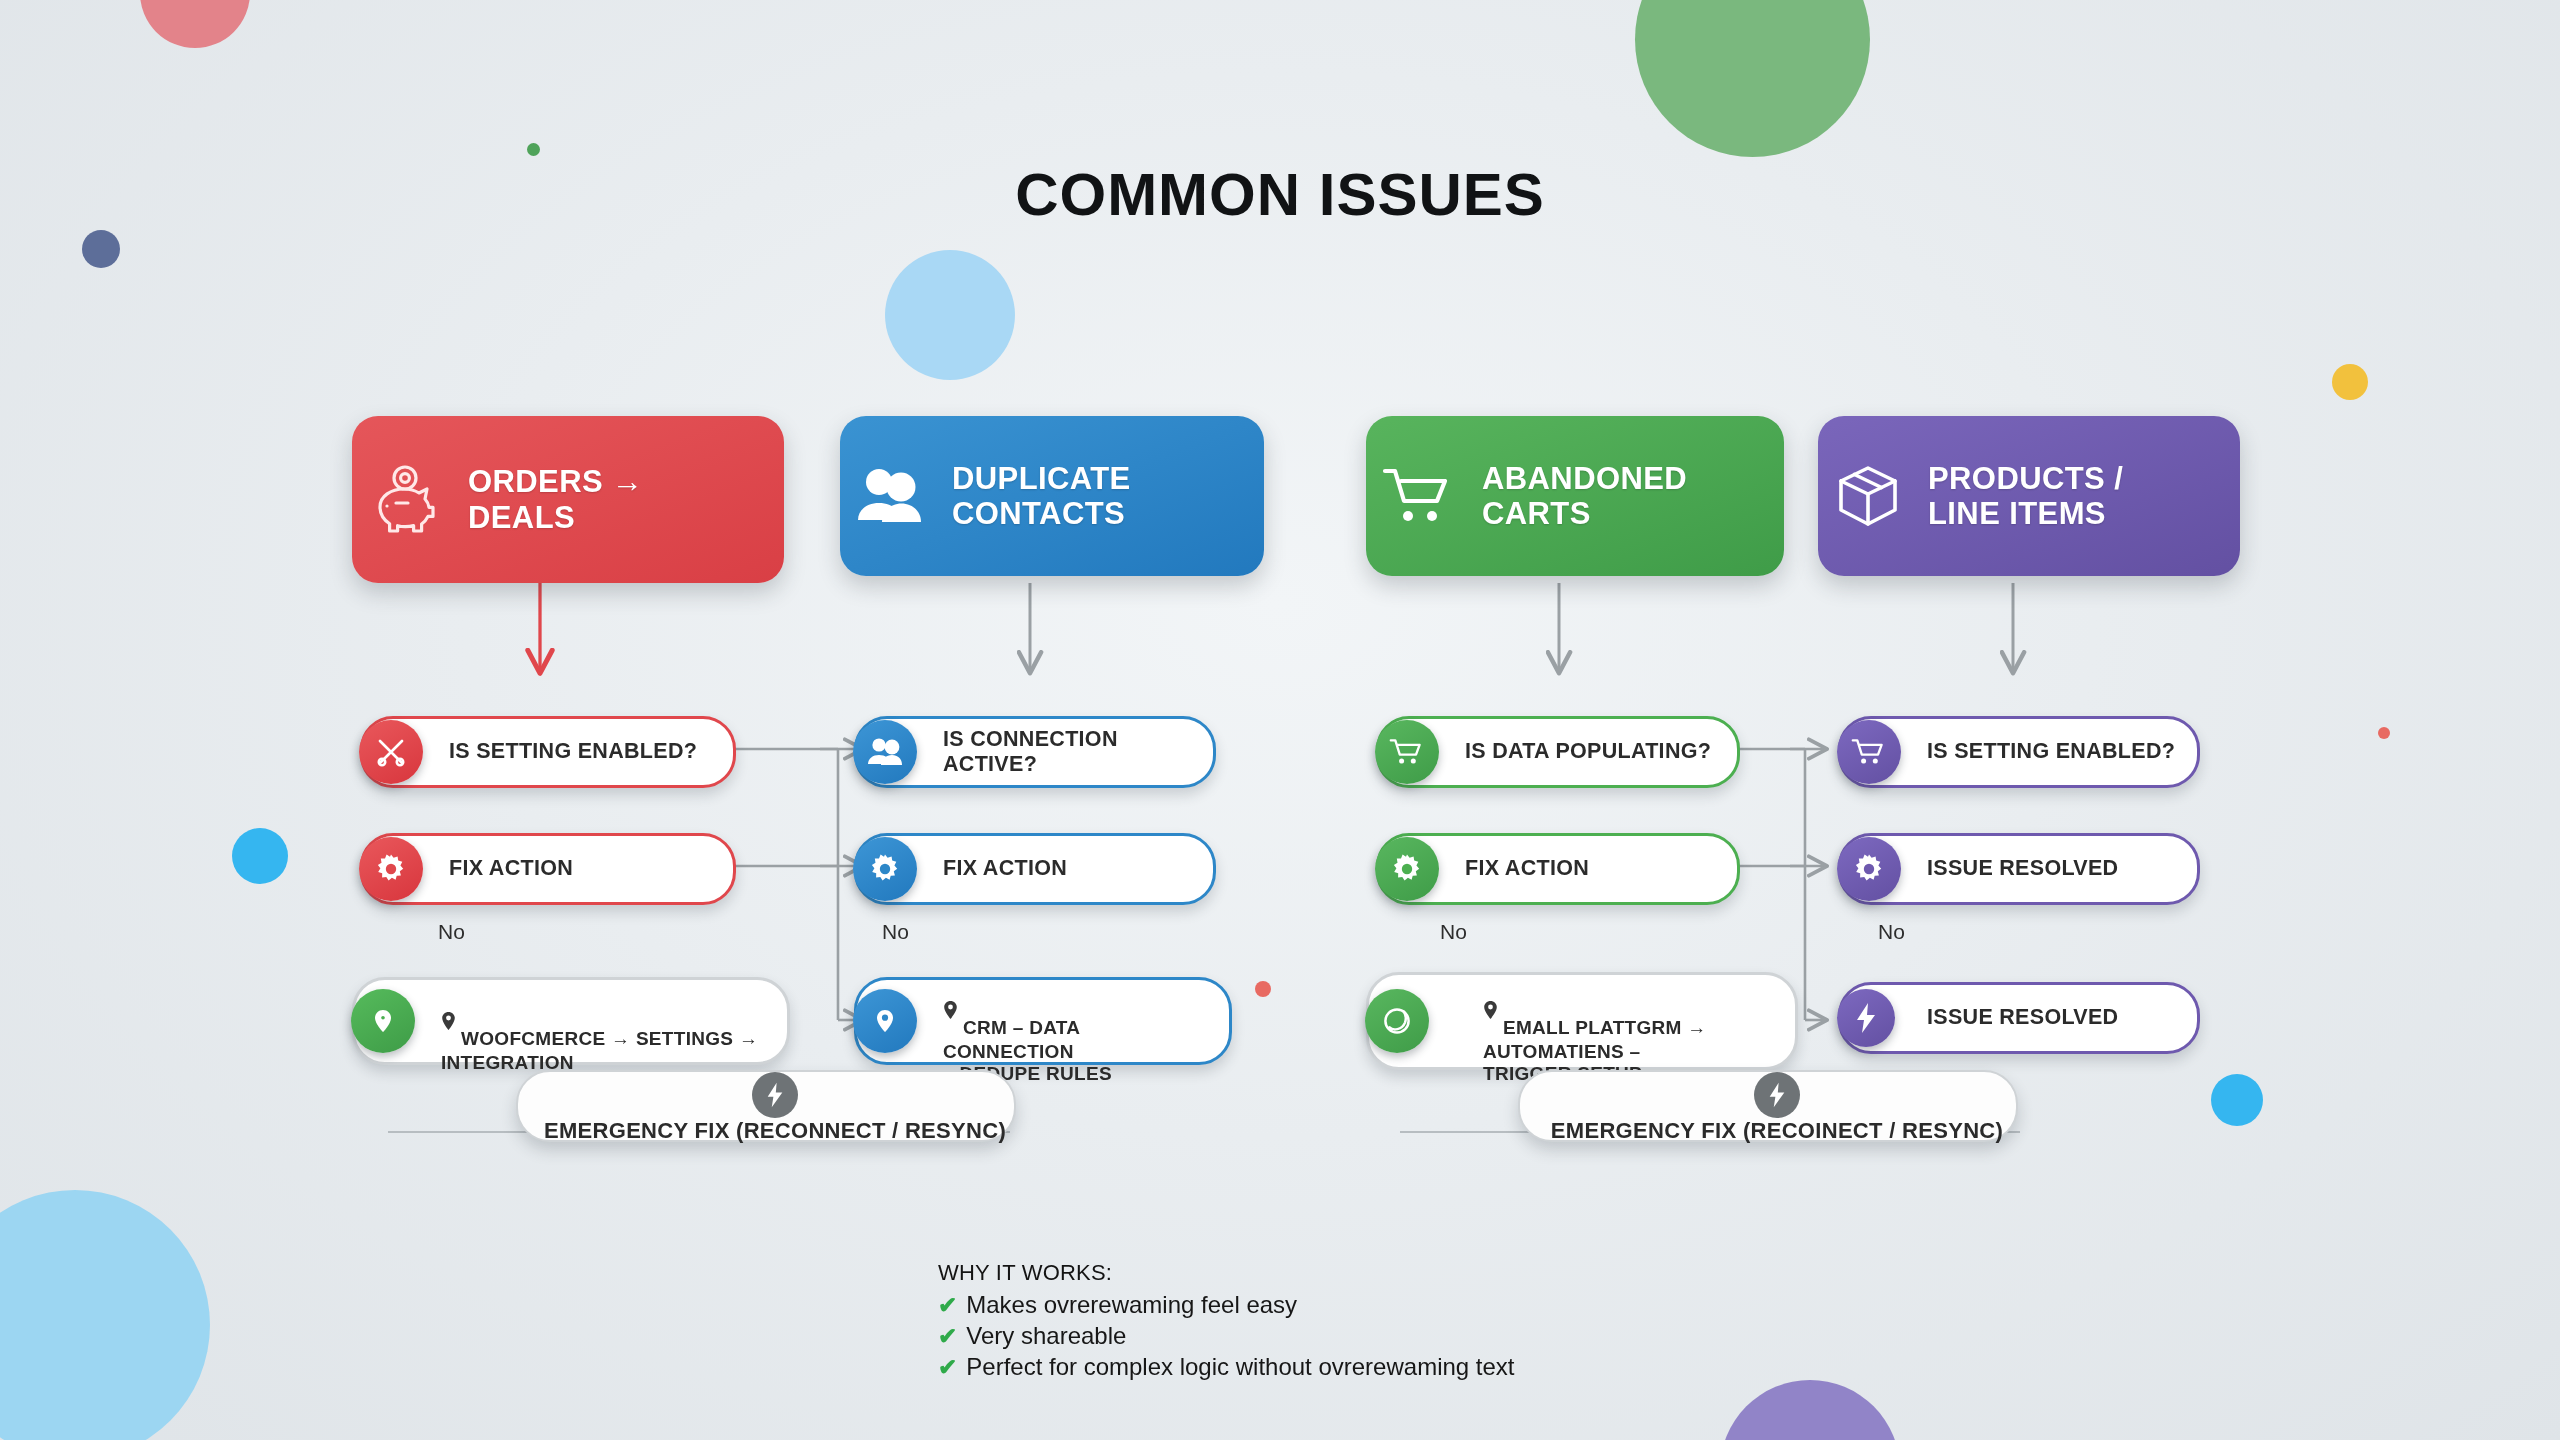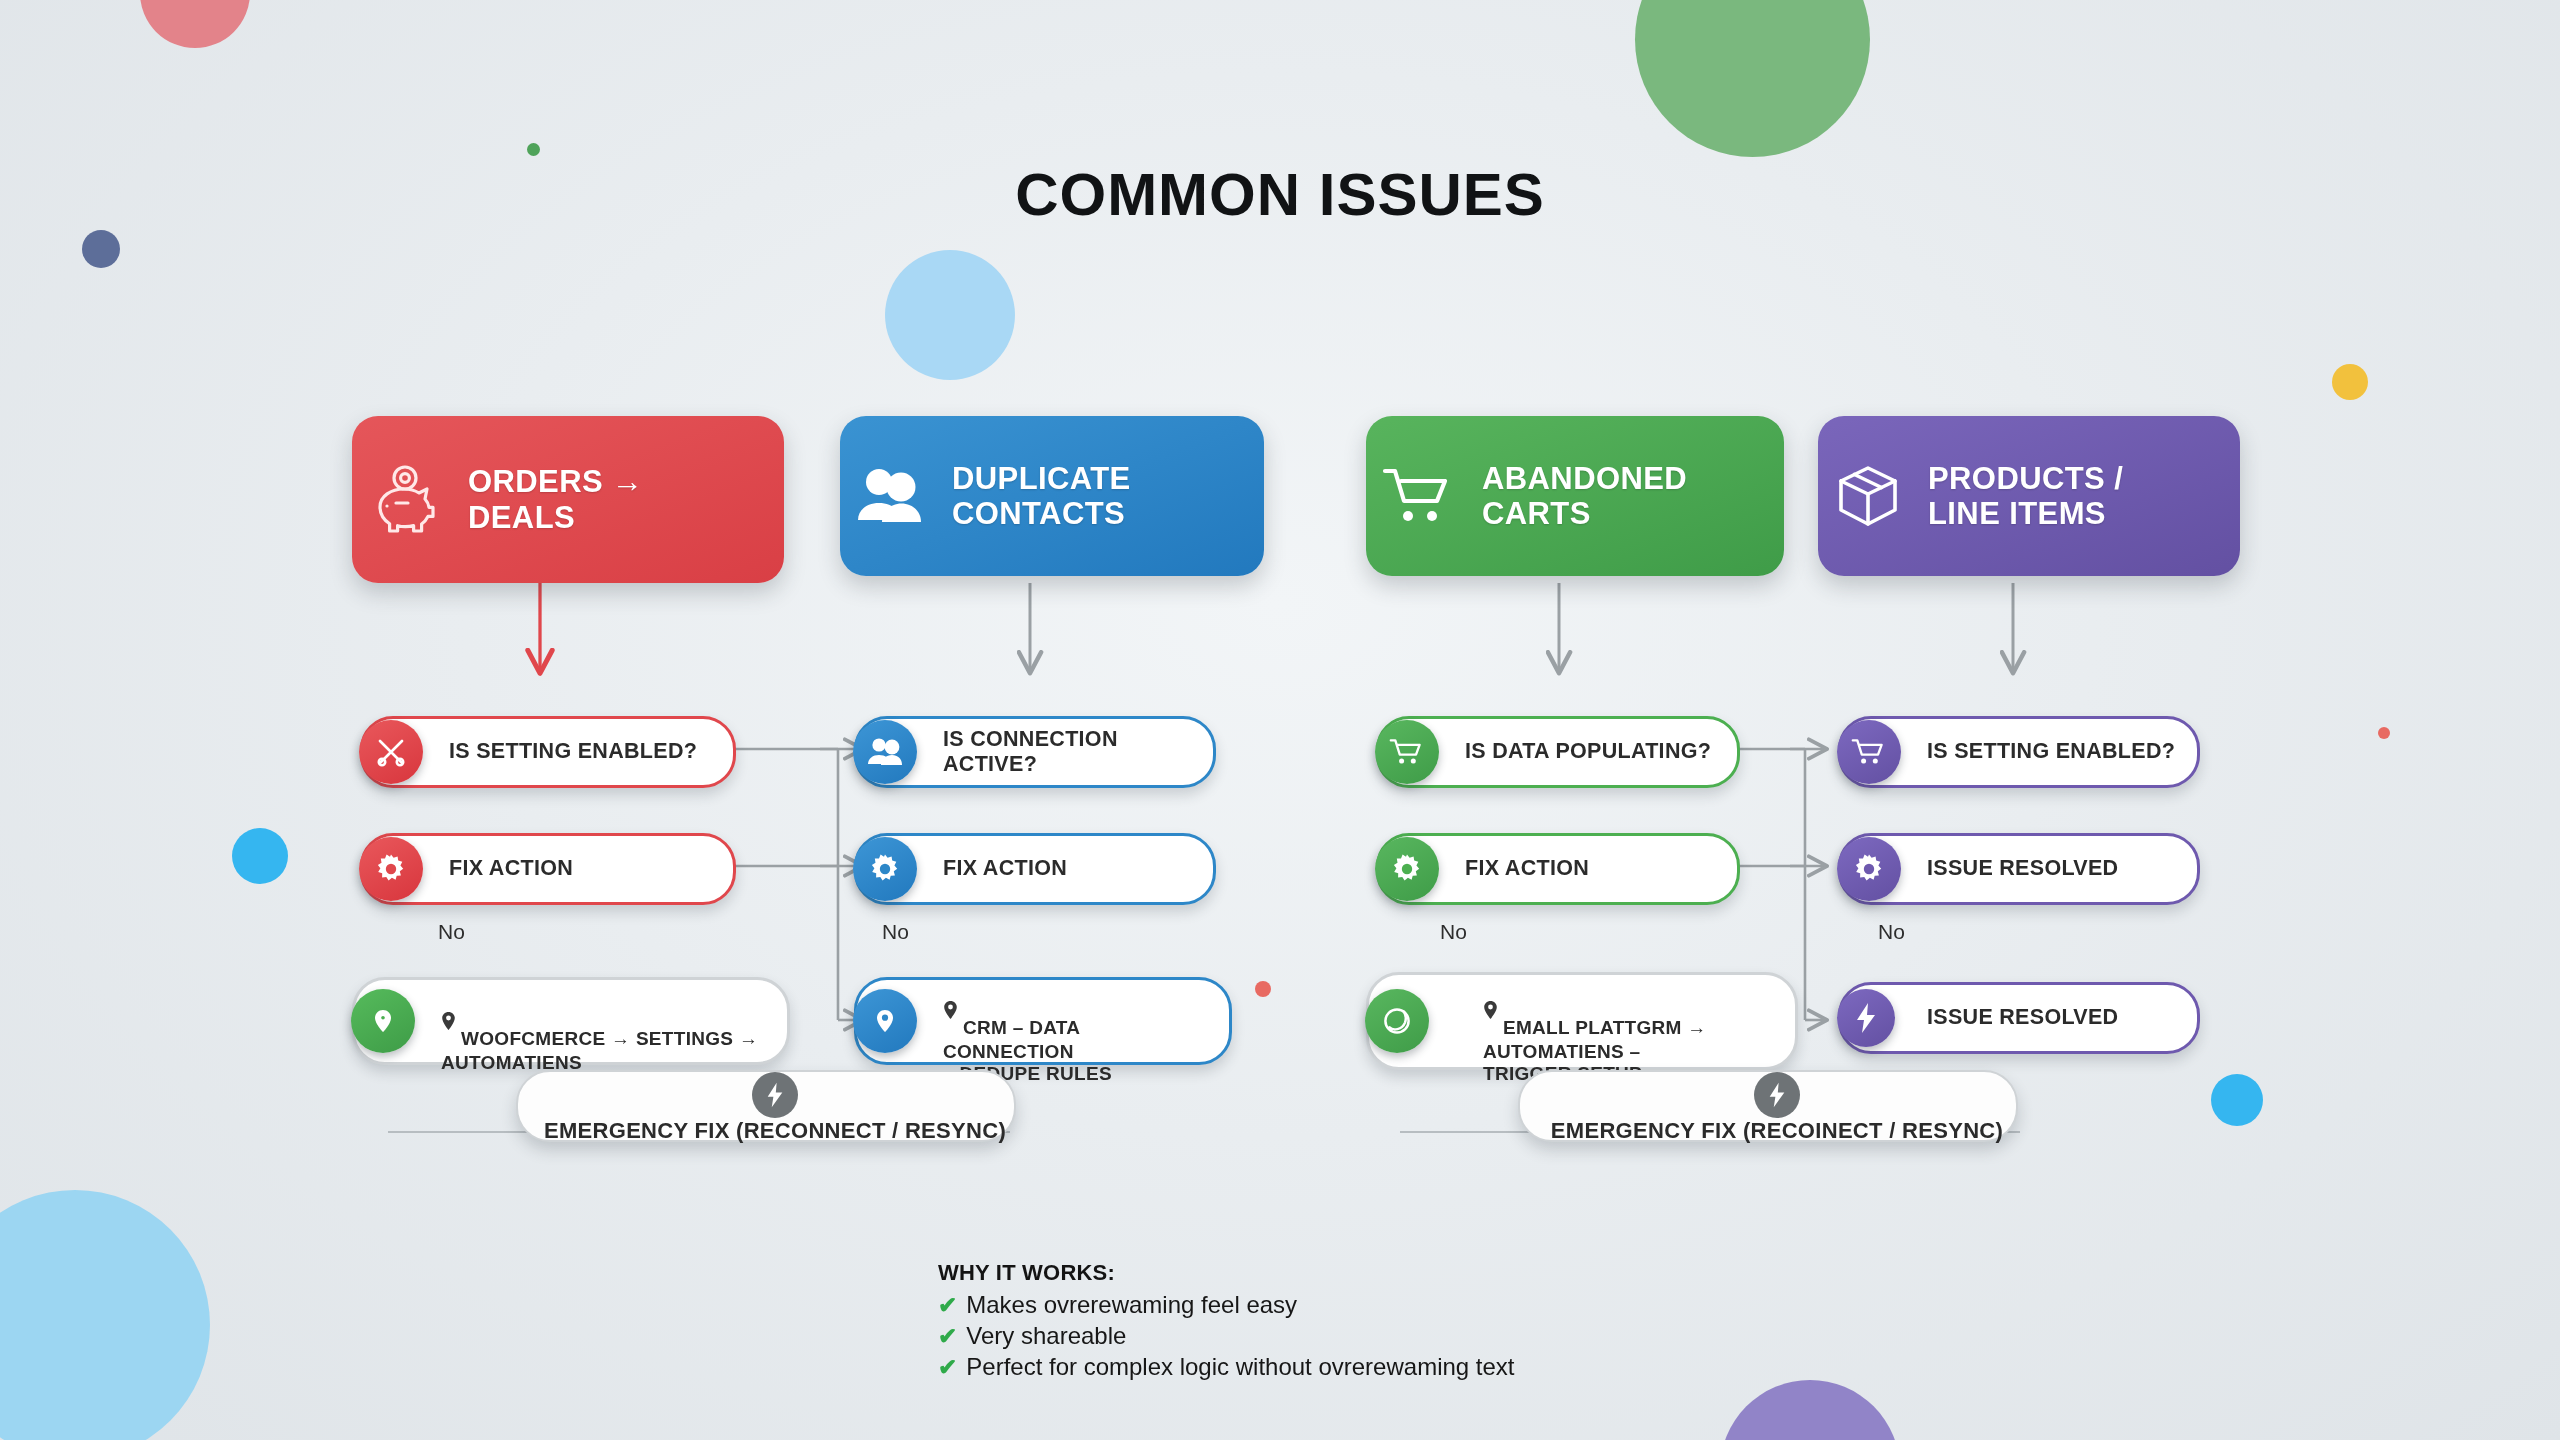--- a/index.html
+++ b/index.html
@@ -76,21 +76,21 @@
     width:46px;height:46px;border-radius:50%;background:#6e7376;
     margin-left:18px;display:flex;align-items:center;justify-content:center;
     flex:0 0 auto;
   }
   .emg-label{
     margin-left:18px;font-size:22px;font-weight:bold;color:#2b2b2b;letter-spacing:.3px;
   }
 
   
   .why{position:absolute;left:938px;top:1260px;}
-  .why-h{font-size:22px;font-weight:bold;color:#141414;margin-bottom:5px;letter-spacing:.2px;}
+  .why-h{font-size:22px;font-weight:normal;color:#141414;margin-bottom:5px;letter-spacing:.2px;}
   .why-row{display:flex;align-items:baseline;gap:9px;margin-top:3px;}
   .why-chk{color:#2faa4a;font-size:23px;font-weight:bold;line-height:1;}
   .why-txt{font-size:24px;color:#171717;}
 
   svg{display:block;overflow:visible;}
 </style>
 </head>
 <body>
 
 <div id="stage">
@@ -188,21 +188,21 @@
         <path d="M16 5c-4.4 0-8 3.5-8 7.9 0 5.9 8 14.1 8 14.1s8-8.2 8-14.1C24 8.5 20.4 5 16 5Z" fill="#fff" stroke="none"></path>
         <circle cx="16" cy="12.7" r="3.1" fill="#4caf50"></circle>
       </svg>
     </div>
     <div class="pill-label small">
       <span class="mp">
         <svg width="15" height="18" viewBox="0 0 15 18" fill="#3a3a3a">
             <path d="M7.5 0C4 0 1.2 2.7 1.2 6c0 4.5 6.3 12 6.3 12s6.3-7.5 6.3-12c0-3.3-2.8-6-6.3-6Zm0 8.4A2.4 2.4 0 1 1 7.5 3.6a2.4 2.4 0 0 1 0 4.8Z"></path>
           </svg>
       </span><span>WOOFCMERCE → SETTINGS →
-AUTOMATIENS</span>
+INTEGRATION</span>
     </div>
   </div>
 
   <div class="head-card" style="left:840px;top:416px;width:392px;height:160px;background:linear-gradient(160deg,#3a93d2,#2279be);">
     <div class="head-ico">
       <svg width="70" height="62" viewBox="0 0 70 62" fill="#fff">
         <circle cx="23" cy="17" r="13"></circle>
           <circle cx="45" cy="22" r="14.5"></circle>
         <path d="M2 55c0-10.5 9.4-17 21-17s21 6.5 21 17z"></path>
         <path d="M26 57c0-11.5 9.5-18.5 19.5-18.5S65 45.5 65 57z"></path>

